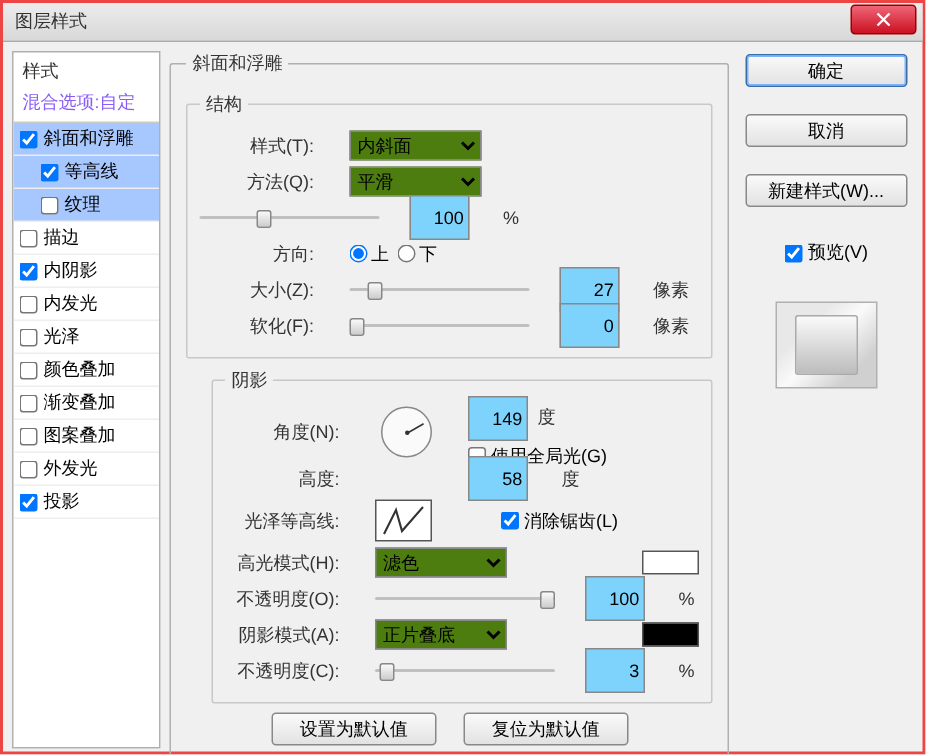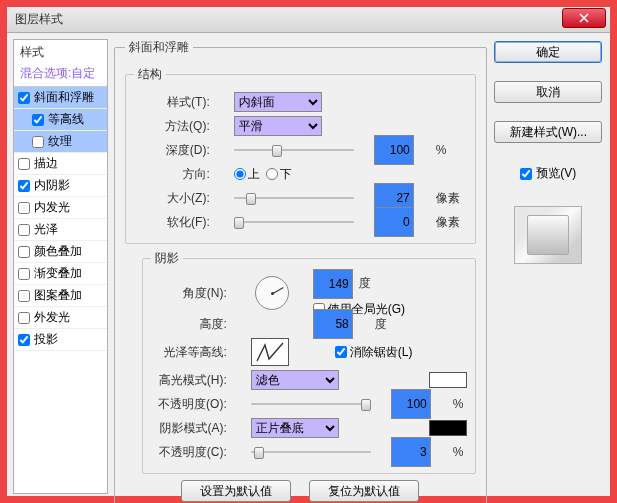--- a/index.html
+++ b/index.html
@@ -1,42 +1,42 @@
 <!DOCTYPE html>
 <html><head>
 <meta charset="utf-8">
 <style>
 * { box-sizing: border-box; margin: 0; padding: 0; font-family: "Microsoft YaHei", "SimSun", sans-serif; font-size: 12px; }
 body { background: #f0f0f0; width: 617px; height: 503px; overflow: hidden; }
-.window { width: 617px; height: 503px; background: #f0f0f0; border: 7px solid #ef4444; position: relative; }
+.window { width: 617px; height: 503px; background: #f0f0f0; border: 2px solid #ef4444; position: relative; }
 .titlebar { height: 26px; background: linear-gradient(#ececec,#d8d8d8); display: flex; align-items: center; padding-left: 8px; position: relative; border-bottom:1px solid #aaa;}
 .title { color: #333; }
 .close-btn { position: absolute; right: 4px; top: 1px; width: 44px; height: 20px; background: linear-gradient(#e67,#c12); border:1px solid #900; border-radius:3px; display:flex; align-items:center; justify-content:center; }
 .close-btn svg { width:10px; height:10px; }
 .body { display: flex; padding: 6px 6px 2px 6px; gap: 6px; height: calc(100% - 26px); }
 .left { width: 102px; border:1px solid #b0b0b0; background:#fff; display:flex; flex-direction:column; }
 .left-hdr { padding: 4px 6px 2px; color:#333; }
 .left-sub { padding: 2px 6px 4px; border-bottom:1px solid #ccc; color:#8b5cf6;}
 .style-list { flex:1; overflow:hidden; }
 .style-item { display:flex; align-items:center; gap:4px; padding:2px 4px; cursor:default; border-bottom:1px solid #eee;}
 .style-item.indent { padding-left: 18px;}
 .style-item input[type=checkbox]{ width:12px; height:12px; }
 .style-item.sel { background:#a7c7ff; }
 .middle { flex:1; position:relative; }
 fieldset { border:1px solid #b0b0b0; padding:8px 10px 10px; margin-bottom:6px; border-radius:2px;}
 legend { padding:0 4px; color:#333; }
 .inner-fs { border:1px solid #c8c8c8; padding:6px 8px 8px; margin-top:2px;}
 .row { display:flex; align-items:center; margin:2px 0; height:22px; gap:20px;}
 .lbl { width:80px; text-align:right; padding-right:4px; color:#333;}
-select { height:20px; border:1px solid #888; background:#c4b5fd; font-size:12px;}
+select { height:20px; border:1px solid #888; background:#4d7c0f; font-size:12px;}
 select.w88{width:88px;}
 .slider { width:120px; height:14px; position:relative; }
 .track { position:absolute; top:6px; left:0; right:0; height:2px; background:#c0c0c0; border-radius:1px;}
 .thumb { position:absolute; top:2px; width:10px; height:12px; background: linear-gradient(#fafafa,#ccc); border:1px solid #888; border-radius:2px;}
-.val { width:40px; height:18px; border:1px solid #888; text-align:right; padding:14px 3px; background:#3b82f6;}
+.val { width:40px; height:18px; border:1px solid #888; text-align:right; padding:14px 3px; background:#7dd3fc;}
 .unit { color:#333; margin-left:2px;}
 .radio-pair{display:flex; align-items:center; gap:6px;}
 .radio-pair label{display:flex; align-items:center; gap:2px;}
 .swatch { width:38px; height:16px; border:1px solid #555; display:inline-block;}
 .swatch.white{background:#fff;}
 .swatch.black{background:#000;}
 .curve-box{width:38px;height:28px;border:1px solid #555;background:#fff;display:flex;align-items:center;justify-content:center;}
 .right { width:120px; display:flex; flex-direction:column; gap:18px; align-items:center; padding-top:2px;}
 .btn { width:108px; height:22px; background: linear-gradient(#fafafa,#e2e2e2); border:1px solid #888; border-radius:3px; display:flex; align-items:center; justify-content:center; cursor:default;}
 .btn.primary { border:1px solid #3a6ea5; box-shadow:0 0 0 1px #7ab3ff inset;}
@@ -127,21 +127,20 @@
           <legend>结构</legend>
           <div class="row">
             <span class="lbl">样式(T):</span>
             <select class="w88"><option>内斜面</option></select>
           </div>
           <div class="row">
             <span class="lbl">方法(Q):</span>
             <select class="w88"><option>平滑</option></select>
           </div>
           <div class="row">
-            <span class="lbl">深度(D):</span>
             <div class="slider">
                 <div class="track"></div>
                 <div class="thumb" style="left:38px"></div>
               </div>
             <input class="val" value="100" style="">
             <span class="unit">%</span>
           </div>
           <div class="row">
             <span class="lbl">方向:</span>
             <div class="radio-pair">

